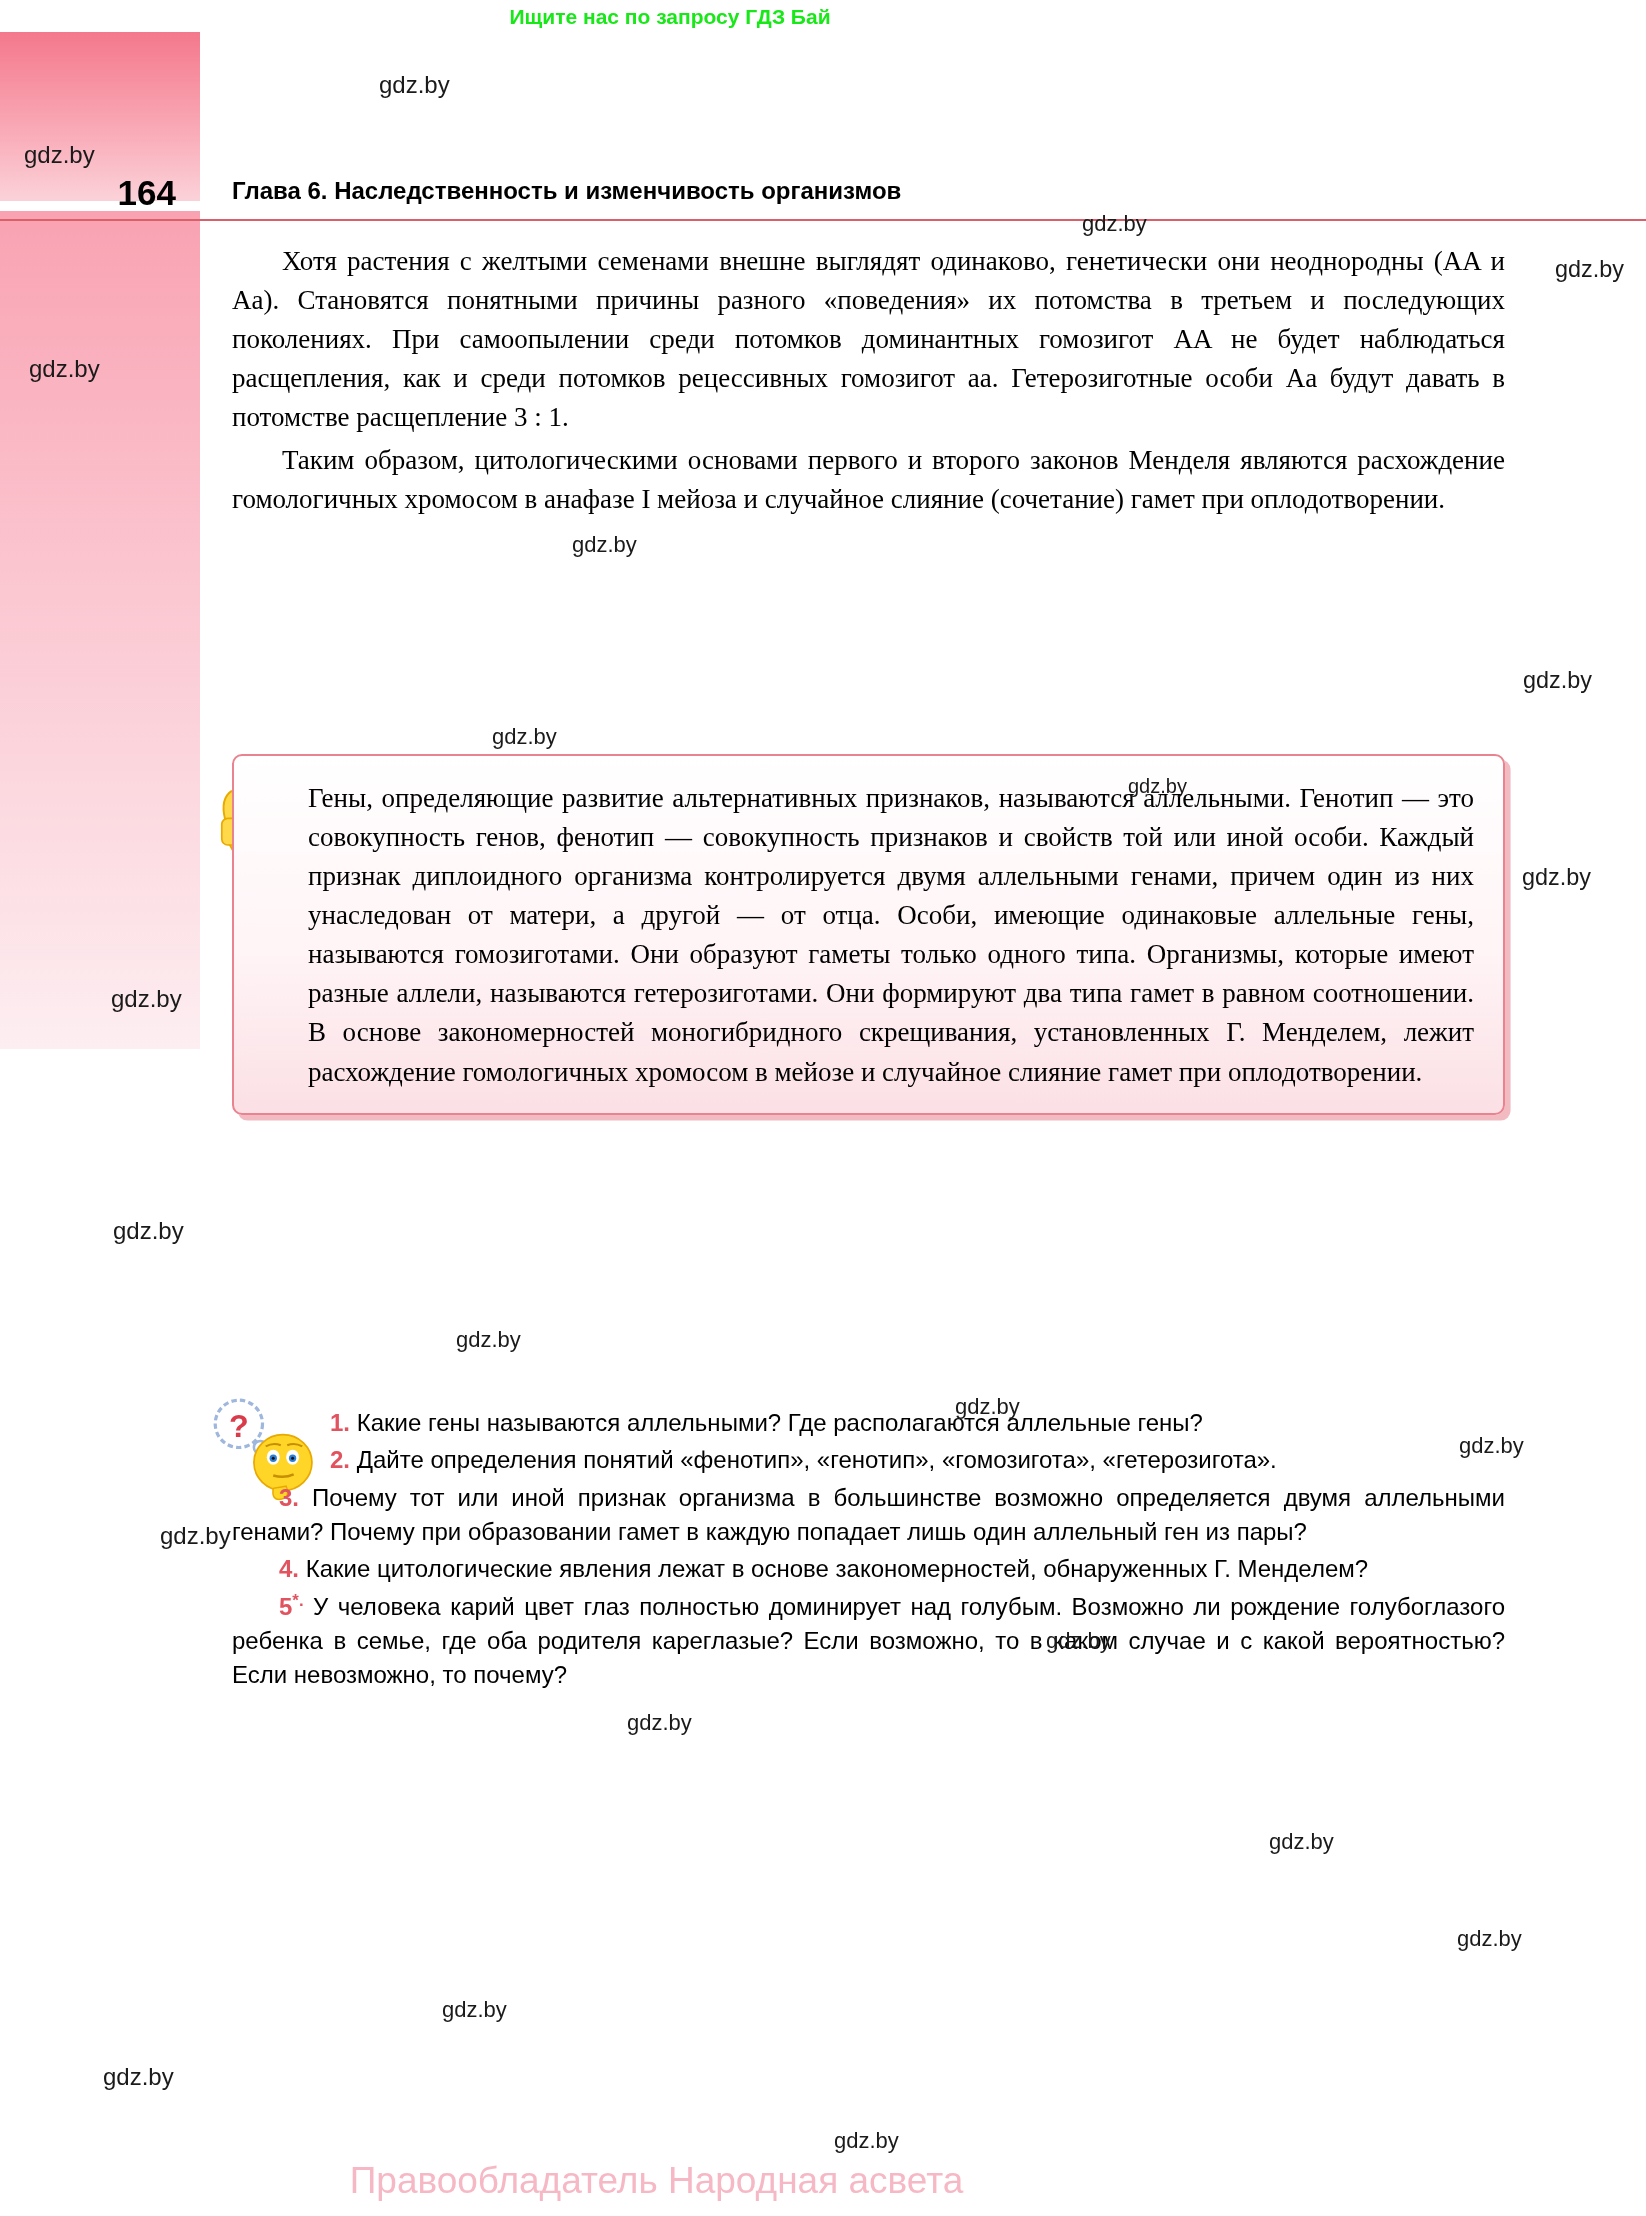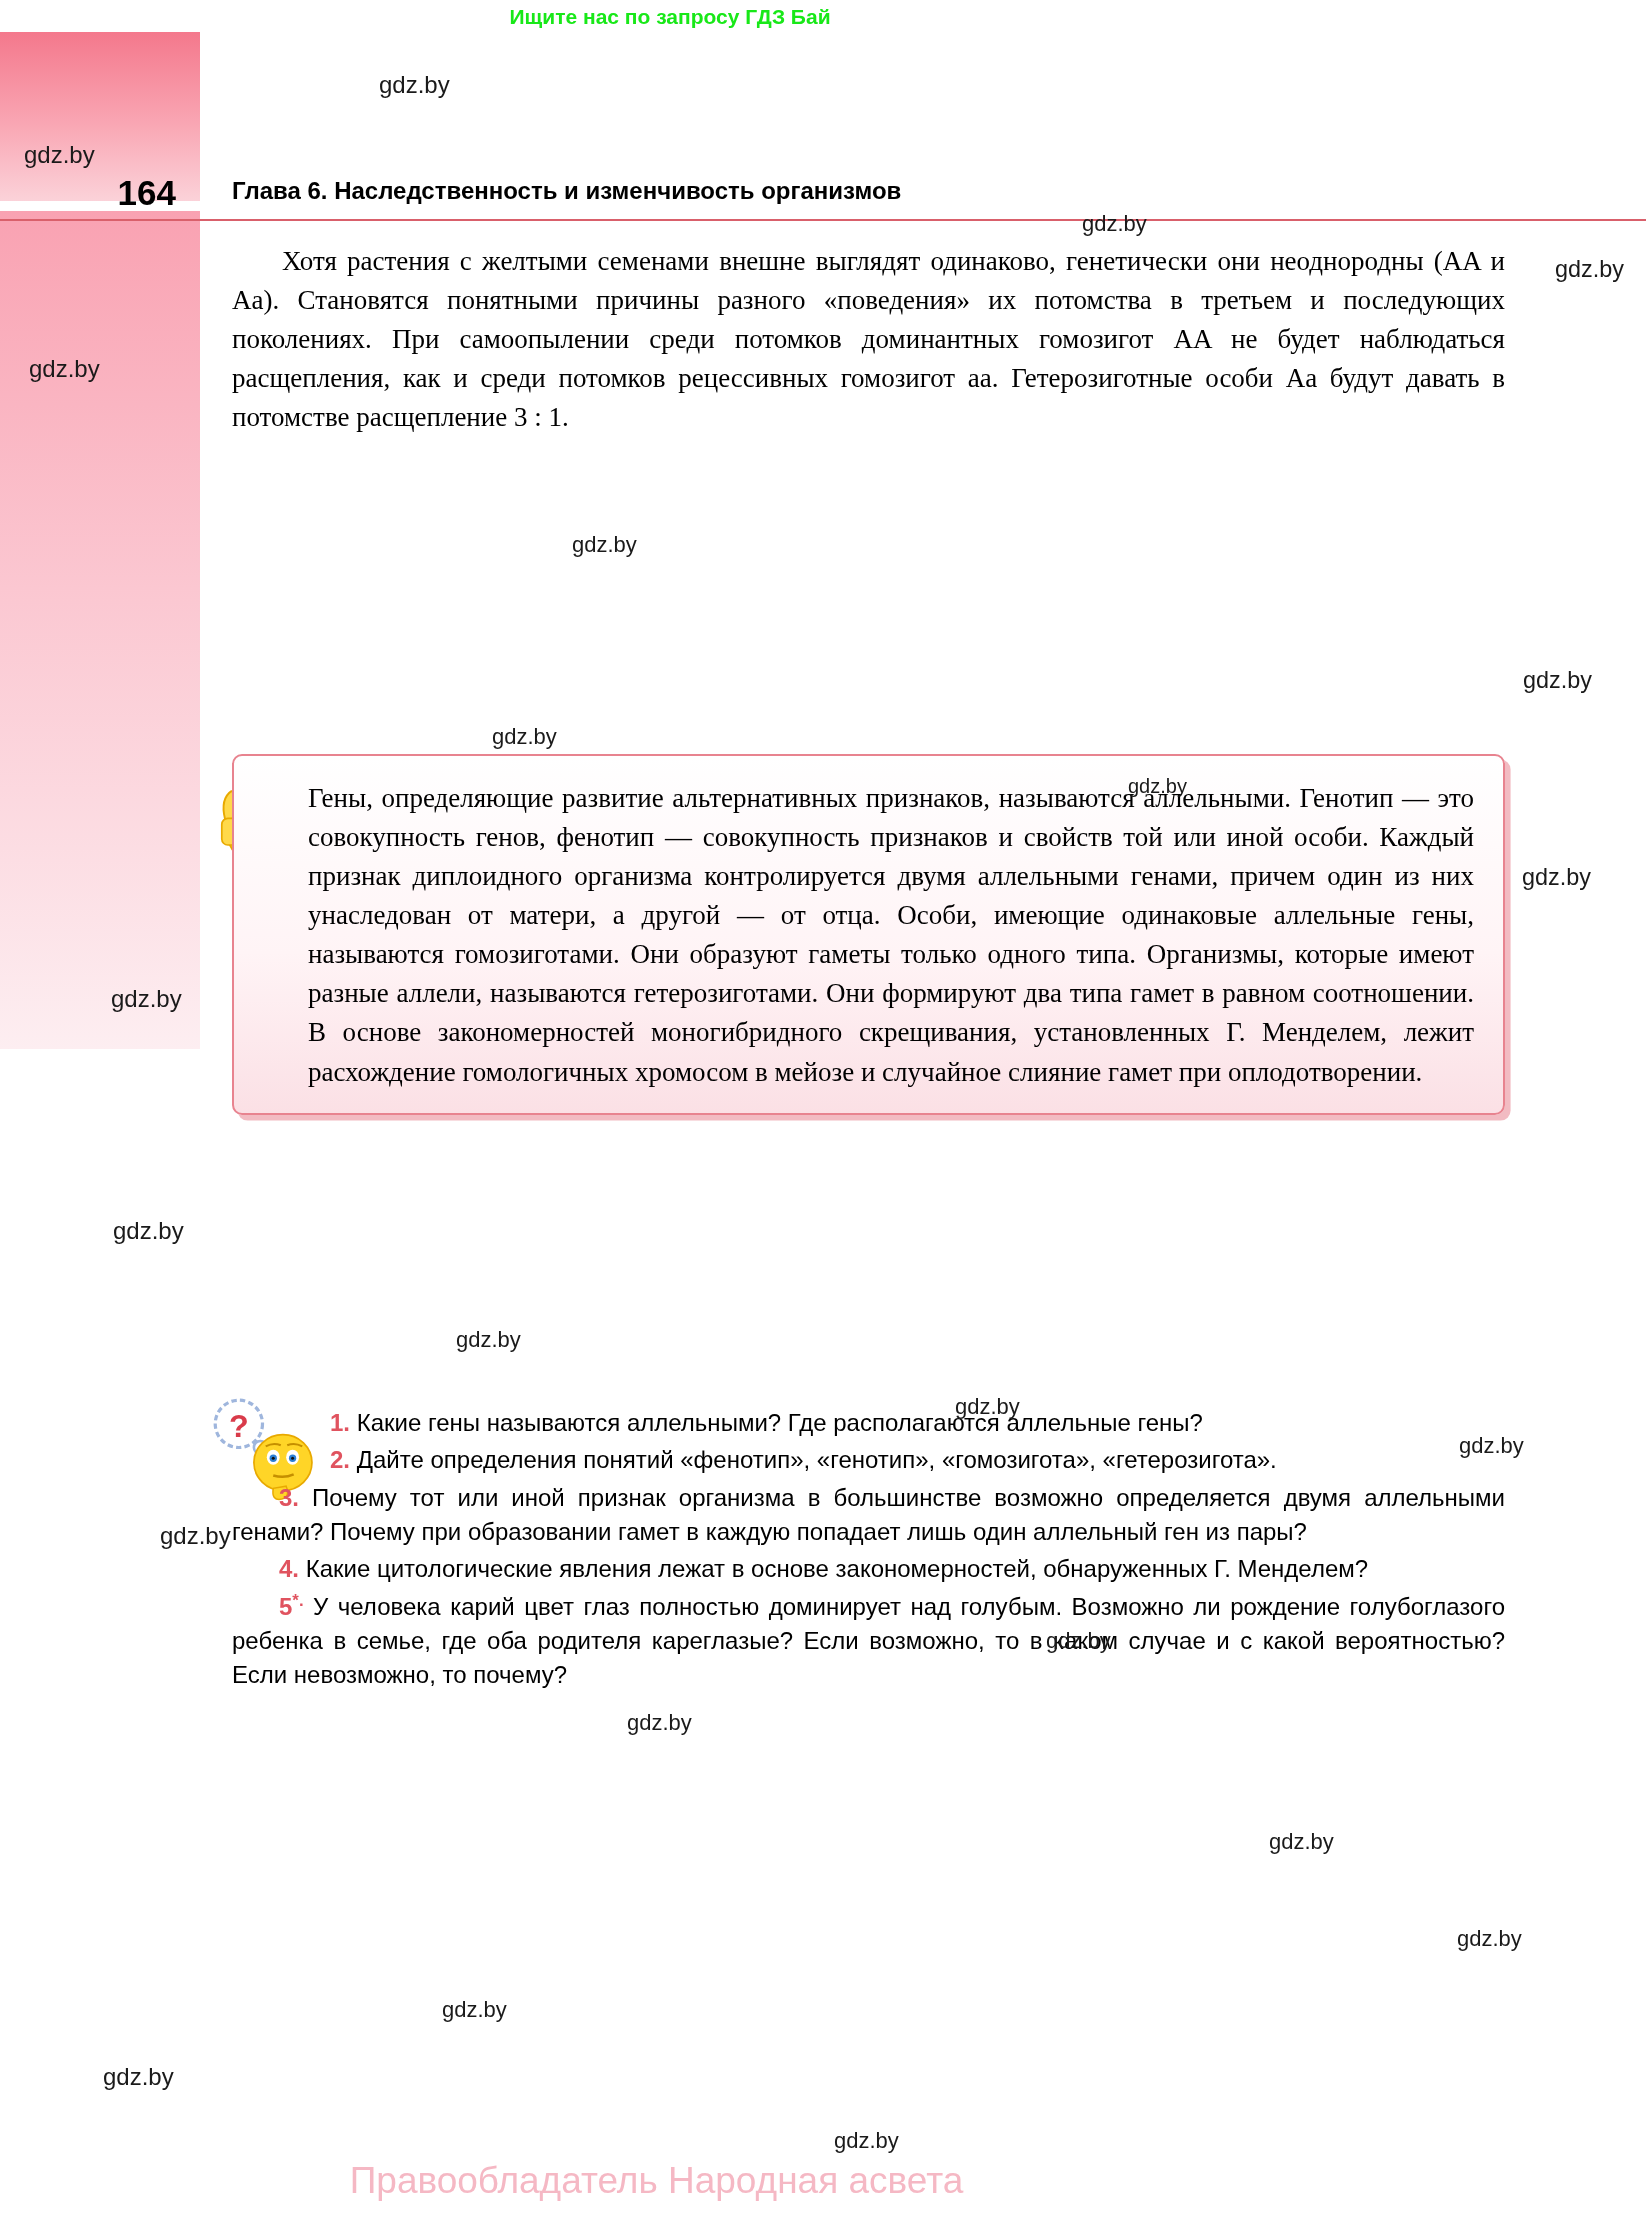--- a/index.html
+++ b/index.html
@@ -189,20 +189,21 @@
 <div class="pink-block two"></div>
 
 <div class="page-number-box">164</div>
 <div class="chapter-line">
   <span class="ch-prefix">Глава 6. </span><span class="ch-title">Наследственность и изменчивость организмов</span>
 </div>
 <div class="header-rule"></div>
 
 <div class="text-col">
   <p>Хотя растения с желтыми семенами внешне выглядят одинаково, генетически они неоднородны (AA и Aa). Становятся понятными причины разного «поведения» их потомства в третьем и последующих поколениях. При самоопылении среди потомков доминантных гомозигот AA не будет наблюдаться расщепления, как и среди потомков рецессивных гомозигот aa. Гетерозиготные особи Aa будут давать в потомстве расщепление 3 : 1.</p>
+  <p>Таким образом, цитологическими основами первого и второго законов Менделя являются расхождение гомологичных хромосом в анафазе I мейоза и случайное слияние (сочетание) гамет при оплодотворении.</p>
 </div>
 
 <svg class="icon-attention" viewBox="0 0 100 100">
   <ellipse cx="52" cy="50" rx="30" ry="29" fill="#ffd527" stroke="#e8a900" stroke-width="1.6"></ellipse>
   <ellipse cx="74" cy="55" rx="10" ry="7" fill="#ffd527" stroke="#e8a900" stroke-width="1.2"></ellipse>
   <path d="M22 45 q-6 -18 2 -26 q4 -4 6 2 q2 6 -1 14" fill="#ffd94a" stroke="#e8a900" stroke-width="1.6"></path>
   <rect x="18" y="40" width="16" height="22" rx="5" fill="#ffd94a" stroke="#e8a900" stroke-width="1.4"></rect>
   <ellipse cx="42" cy="43" rx="6" ry="7" fill="#ffffff"></ellipse>
   <ellipse cx="60" cy="43" rx="6" ry="7" fill="#ffffff"></ellipse>
   <circle cx="43" cy="44" r="3.4" fill="#2b7fd4"></circle>

